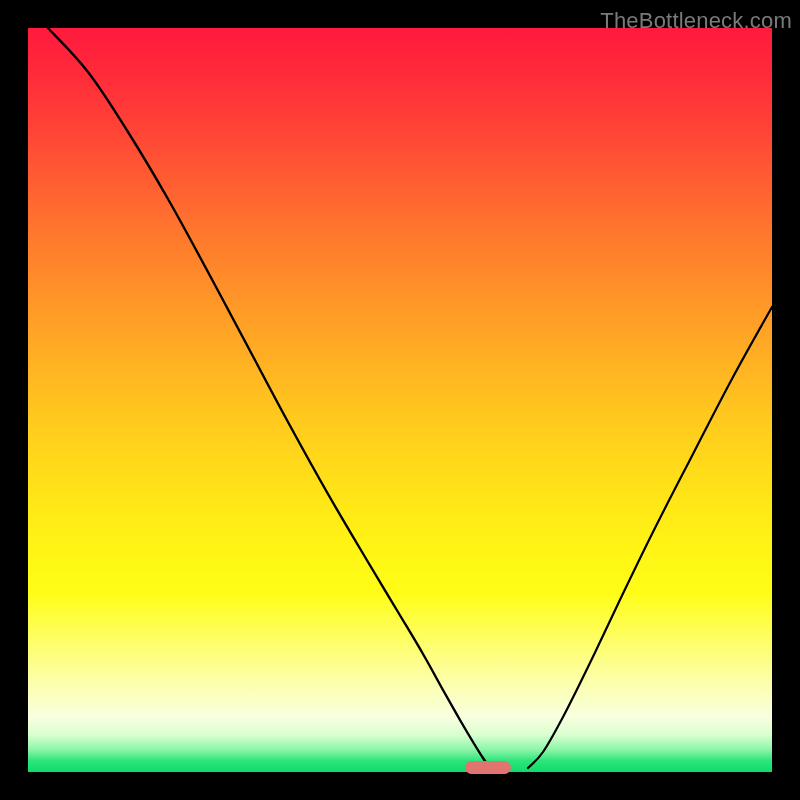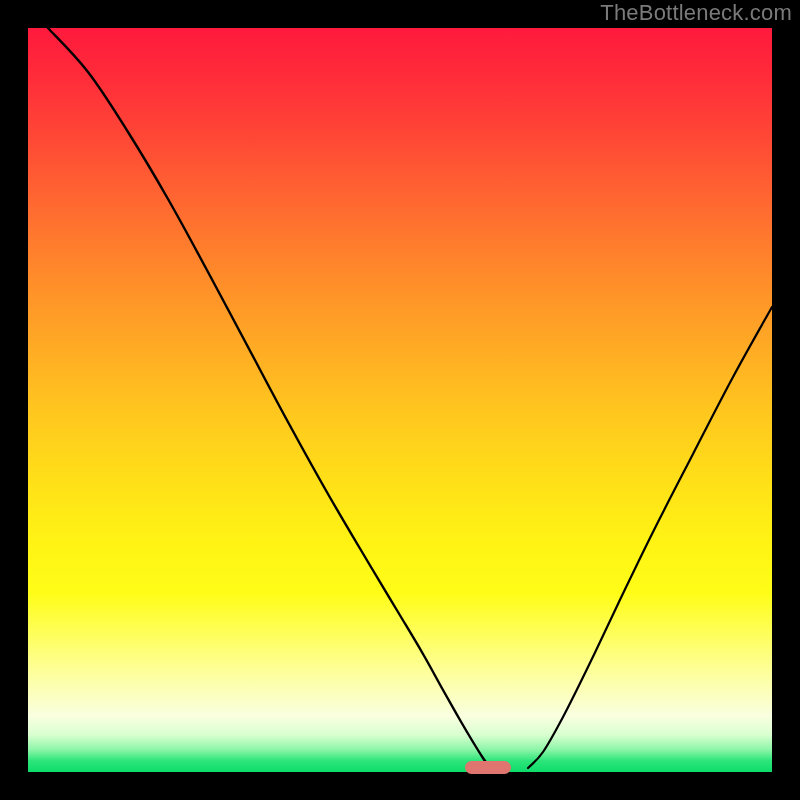--- a/index.html
+++ b/index.html
@@ -6,21 +6,21 @@
   body {
     width: 800px;
     height: 800px;
     background: #000;
     position: relative;
     overflow: hidden;
     font-family: Arial, Helvetica, sans-serif;
   }
   .watermark {
     position: absolute;
-    top: 0;
+    top: 8px;
     right: 8px;
     color: #7a7a7a;
     font-size: 22px;
     font-weight: 500;
     z-index: 3;
     letter-spacing: 0.2px;
   }
   .plot-area {
     position: absolute;
     left: 28px;

